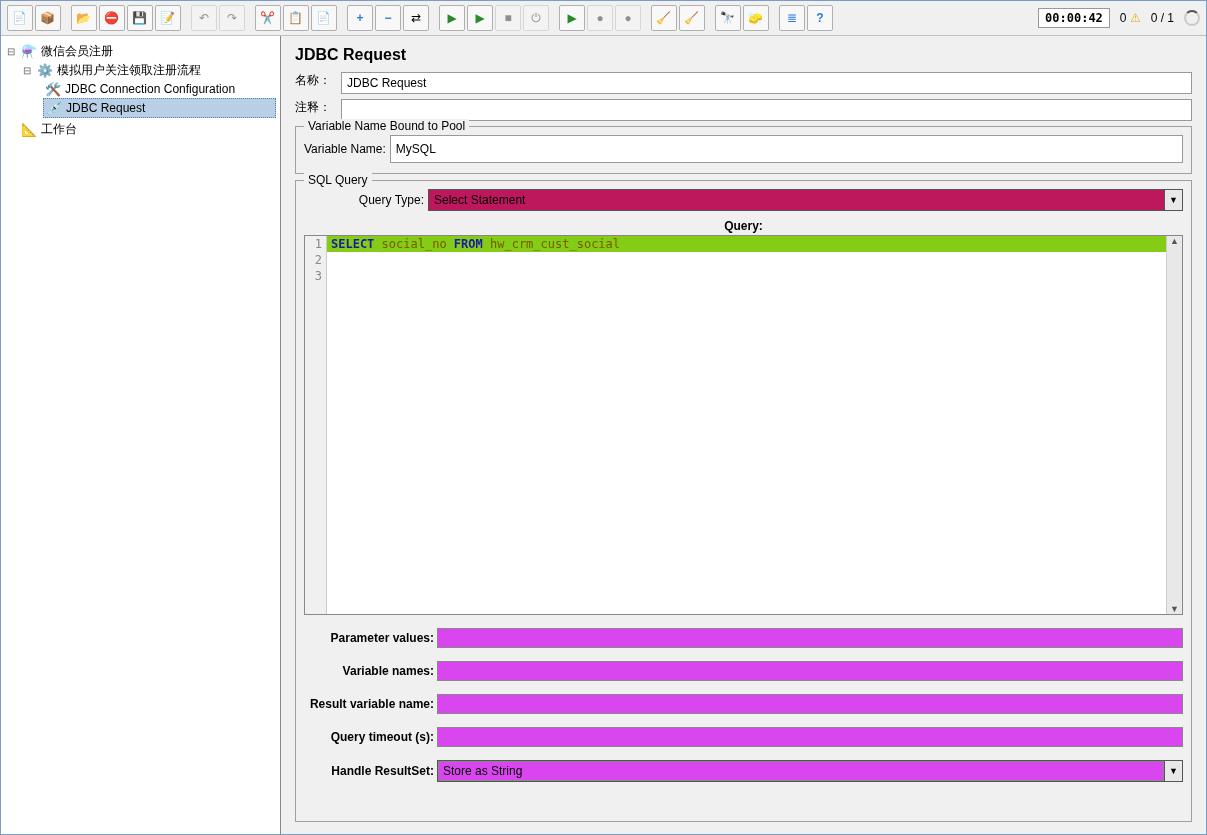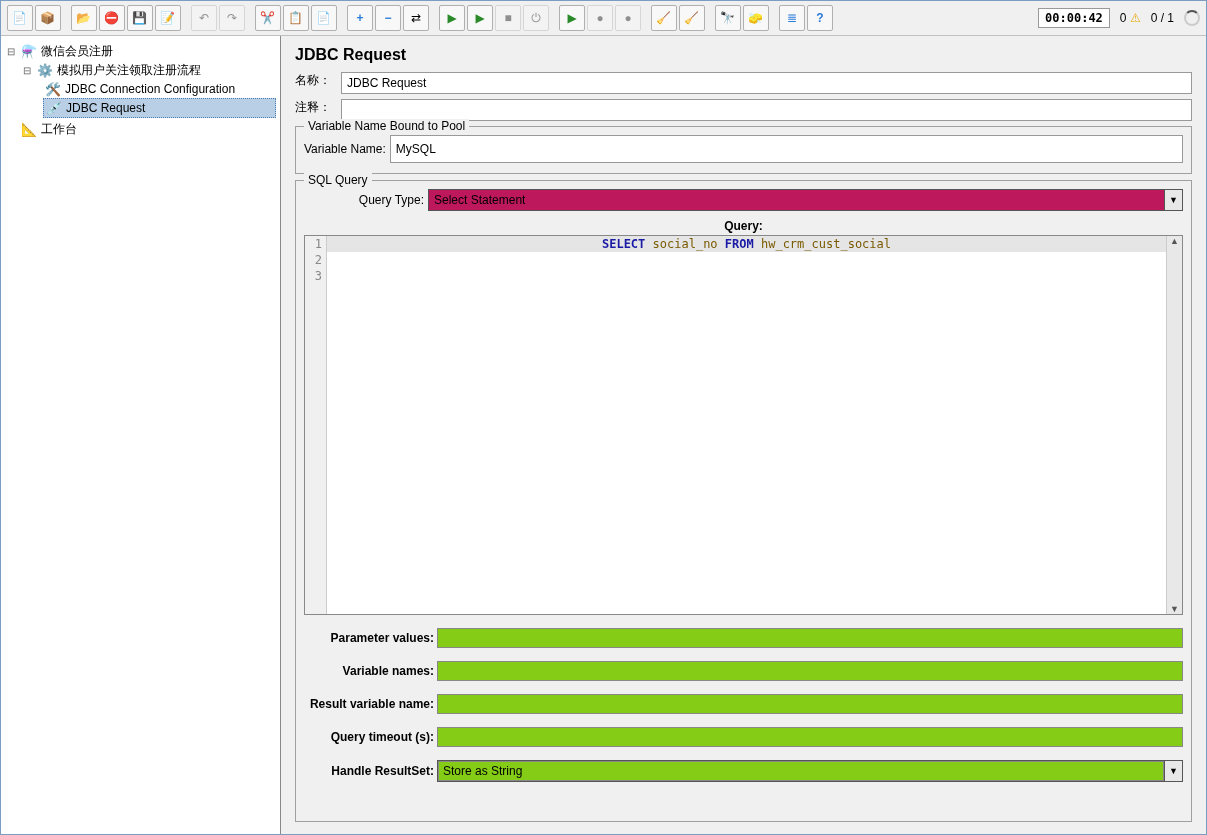--- a/index.html
+++ b/index.html
@@ -35,27 +35,27 @@
 .select-row { display: flex; align-items: center; gap: 4px; margin-bottom: 6px; }
 .select-row label { text-align: right; min-width: 120px; }
 .select-wrap { flex: 1; display: flex; border: 1px solid #555; }
 .select-wrap input { flex: 1; border: none; padding: 3px 5px; background: #be185d; font-size: 12px; }
 .select-wrap .dd { width: 18px; background: #e8e8e8; border-left: 1px solid #555; display: flex; align-items: center; justify-content: center; font-size: 9px; }
 .query-header { text-align: center; font-weight: bold; padding: 2px; }
 .sql-editor-wrap { display: flex; border: 1px solid #888; height: 380px; background: #fff; }
 .sql-gutter { width: 22px; background: #f0f0f0; border-right: 1px solid #ccc; text-align: right; padding: 0 4px; font-family: monospace; color: #888; font-size: 12px; line-height: 16px; }
 .sql-text { flex: 1; font-family: Consolas, monospace; font-size: 12px; line-height: 16px; }
 .sql-line { padding: 0 4px; }
-.sql-line.hl { background: #e5e5e5; text-align: center; }
+.sql-line.hl { background: #84cc16; }
 .sql-kw { color: #1a1aa6; font-weight: bold; }
 .sql-id { color: #7a5a00; }
 .sql-scroll { width: 16px; background: #e8e8e8; border-left: 1px solid #ccc; display: flex; flex-direction: column; justify-content: space-between; align-items: center; font-size: 9px; color: #555; }
 .param-row { display: flex; align-items: center; margin-top: 13px; }
 .param-row label { width: 130px; text-align: right; margin-right: 3px; font-weight: bold; }
-.param-row input { flex: 1; border: 1px solid #888; padding: 2px 4px; background: #84cc16; font-size: 12px; }
+.param-row input { flex: 1; border: 1px solid #888; padding: 2px 4px; background: #d946ef; font-size: 12px; }
 .param-row .select-wrap { flex: 1; }
 .warn-icon { color: #e6a700; }
 .spinner { width: 16px; height: 16px; border: 2px solid #ccc; border-top-color: #555; border-radius: 50%; }
 </style>
 </head>
 <body>
 
 <div class="app">
 
   <div class="toolbar">

